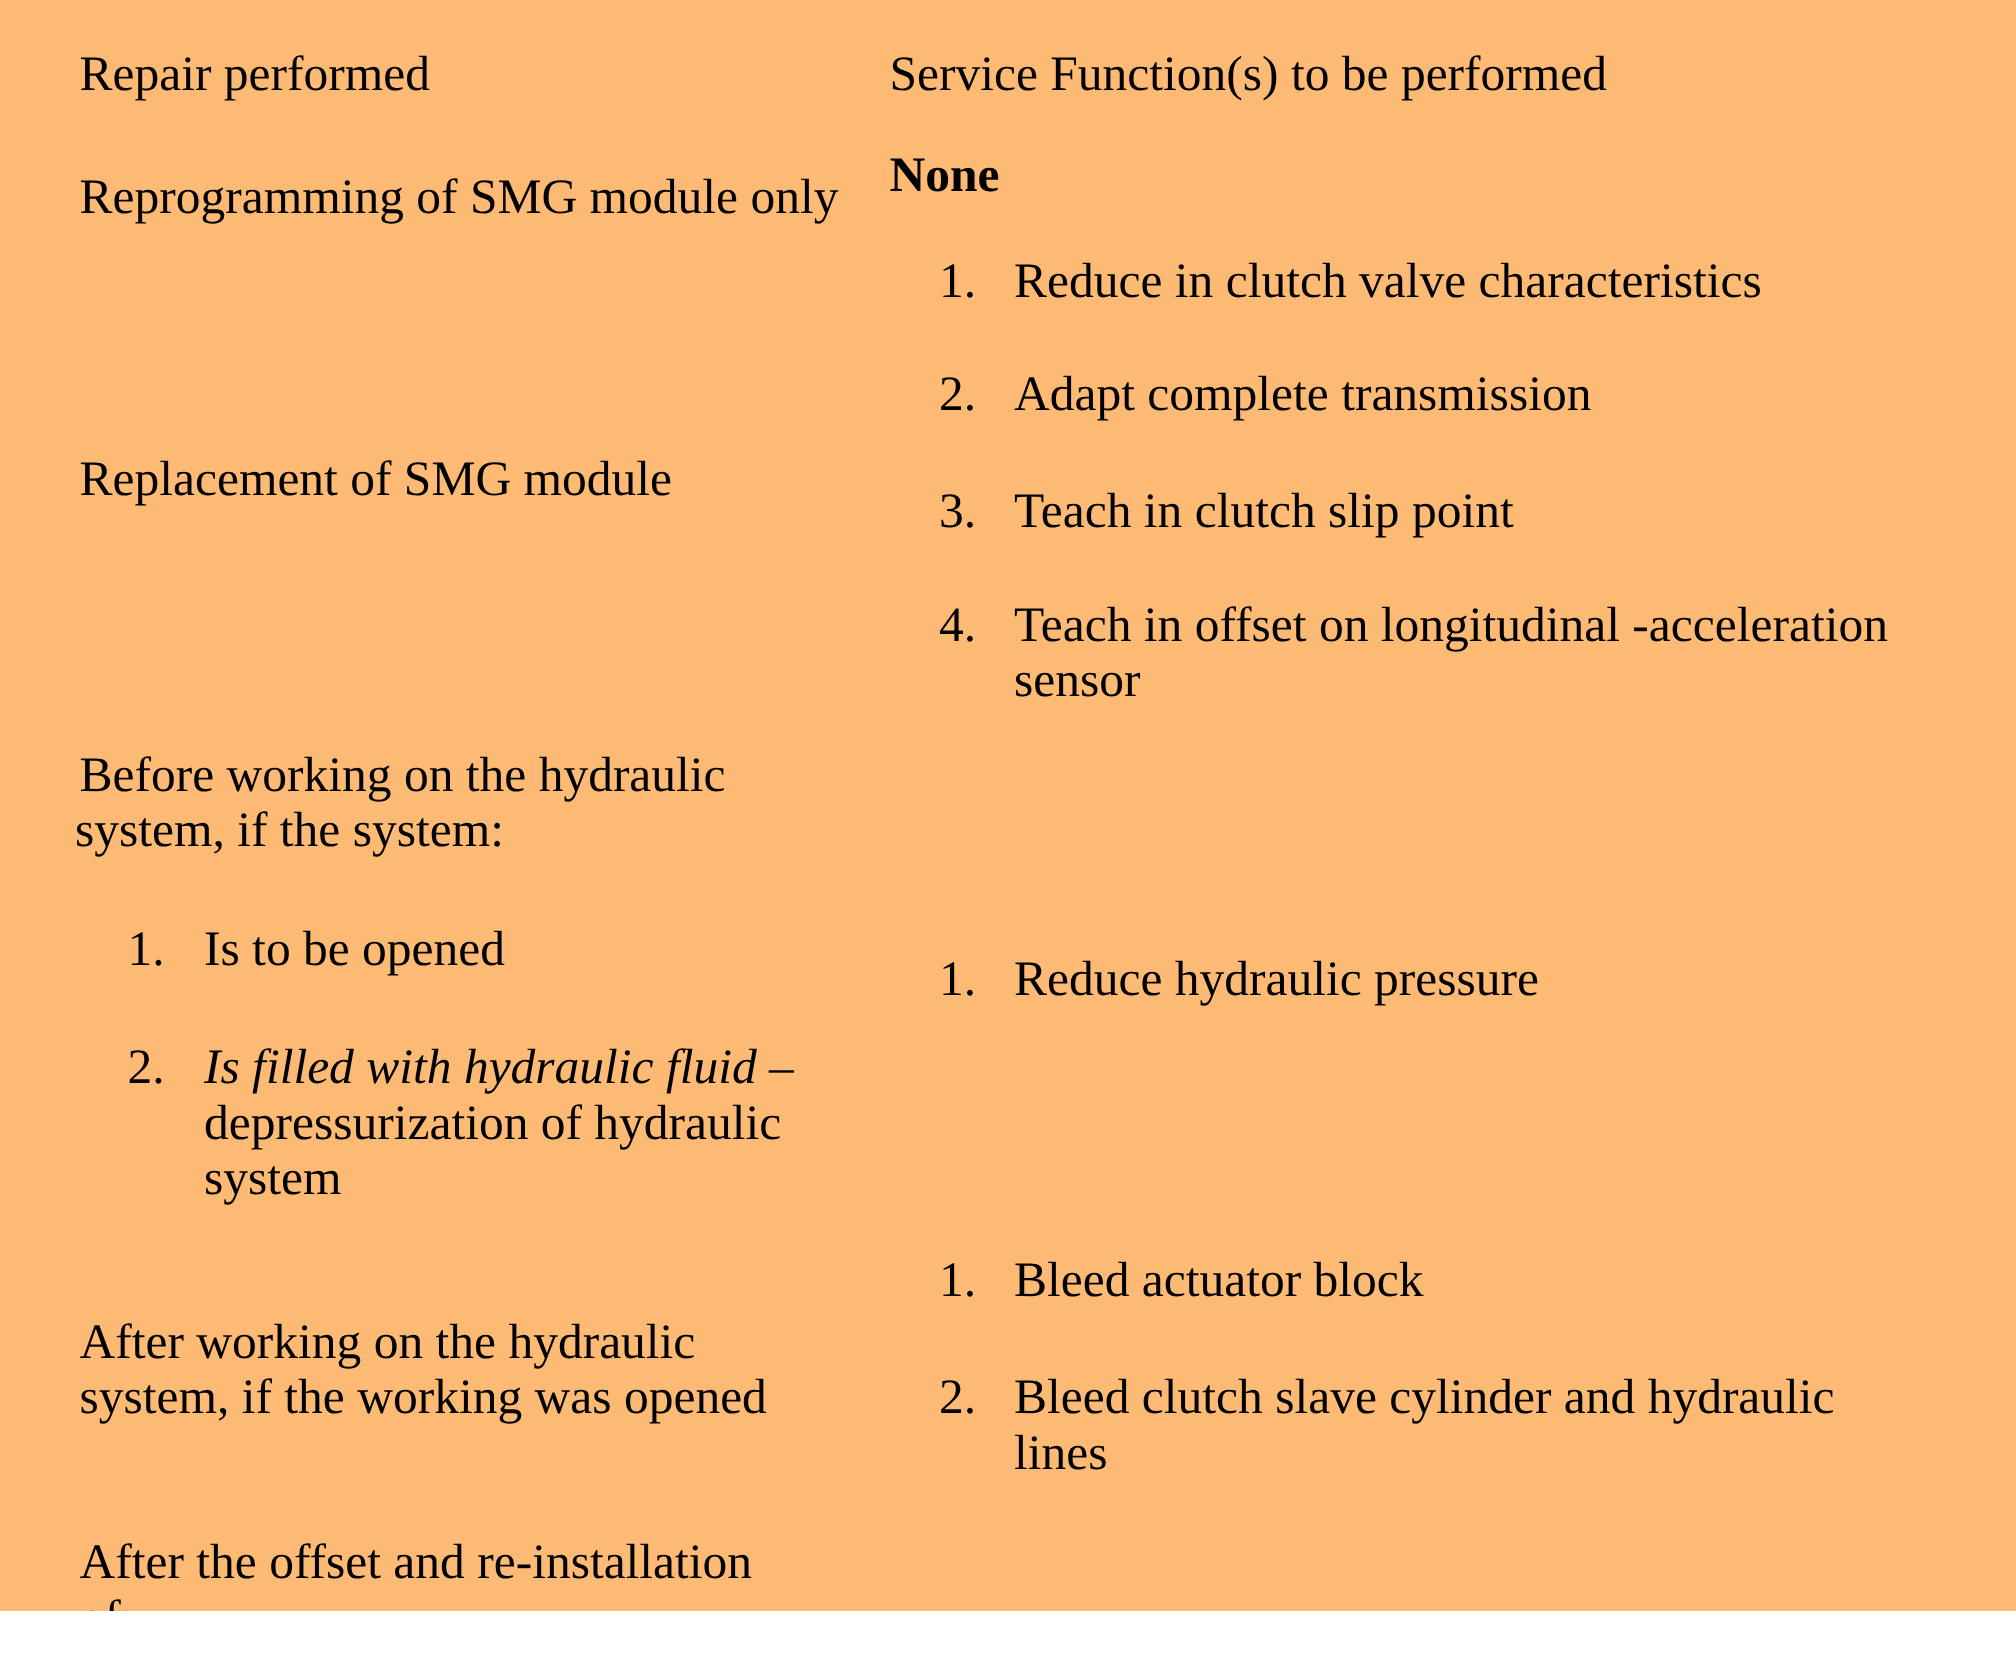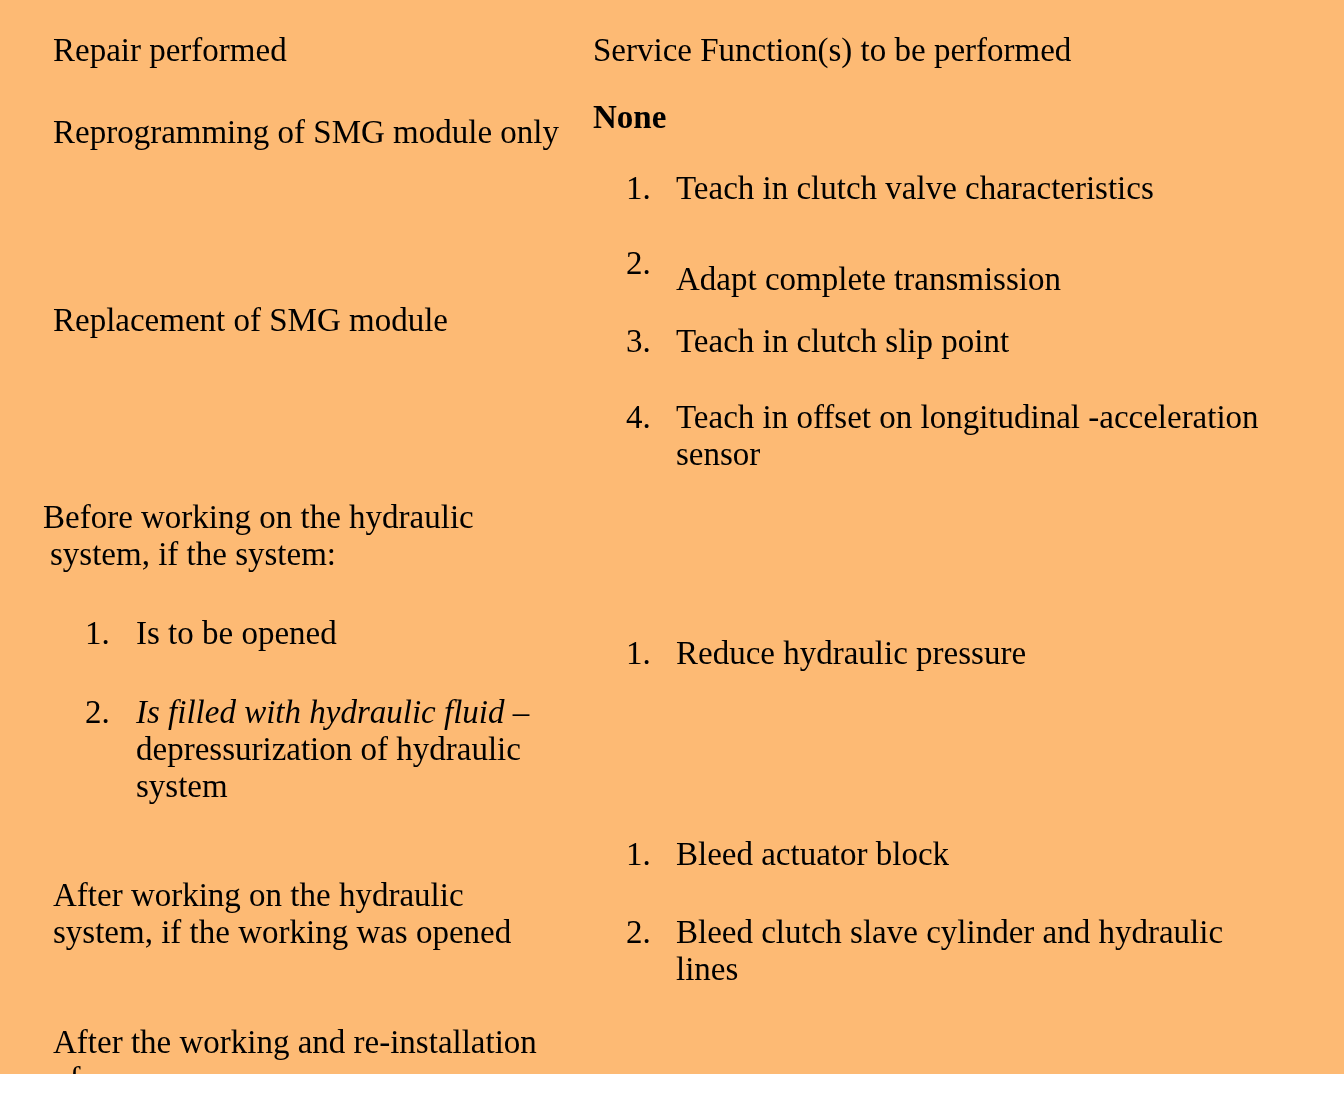--- a/index.html
+++ b/index.html
@@ -33,33 +33,33 @@
 
   <div class="ln" style="left:53px;  top:34px;">Repair performed</div>
   <div class="ln" style="left:593px; top:34px;">Service Function(s) to be performed</div>
 
   <div class="ln" style="left:53px;  top:100px;margin-top:16px;">Reprogramming of SMG module only</div>
   <div class="ln bold" style="left:593px; top:101px;">None</div>
 
   <div class="ln" style="left:53px;  top:304px;">Replacement of SMG module</div>
 
   <div class="ln" style="left:626px; top:172px;">1.</div>
-  <div class="ln" style="left:676px; top:172px;">Teach in clutch valve characteristics</div>
+  <div class="ln" style="left:676px; top:172px;">Reduce in clutch valve characteristics</div>
 
   <div class="ln" style="left:626px; top:247px;">2.</div>
-  <div class="ln" style="left:676px; top:263px;">Adapt complete transmission</div>
+  <div class="ln" style="left:676px; top:247px;">Adapt complete transmission</div>
 
   <div class="ln" style="left:626px; top:325px;">3.</div>
   <div class="ln" style="left:676px; top:325px;">Teach in clutch slip point</div>
 
   <div class="ln" style="left:626px; top:401px;">4.</div>
   <div class="ln" style="left:676px; top:401px;">Teach in offset on longitudinal -acceleration</div>
   <div class="ln" style="left:676px; top:438px;">sensor</div>
 
-  <div class="ln" style="left:43px;  top:501px;">Before working on the hydraulic</div>
+  <div class="ln" style="left:53px;  top:501px;">Before working on the hydraulic</div>
   <div class="ln" style="left:50px;  top:538px;">system, if the system:</div>
 
   <div class="ln" style="left:85px;  top:617px;">1.</div>
   <div class="ln" style="left:136px; top:617px;">Is to be opened</div>
 
   <div class="ln" style="left:85px;  top:696px;">2.</div>
   <div class="ln" style="left:136px; top:696px;font-style:italic;">Is filled with hydraulic fluid –</div>
   <div class="ln" style="left:136px; top:733px;">depressurization of hydraulic</div>
   <div class="ln" style="left:136px; top:770px;">system</div>
 
@@ -69,16 +69,16 @@
   <div class="ln" style="left:53px;  top:879px;">After working on the hydraulic</div>
   <div class="ln" style="left:53px;  top:916px;">system, if the working was opened</div>
 
   <div class="ln" style="left:626px; top:838px;">1.</div>
   <div class="ln" style="left:676px; top:838px;">Bleed actuator block</div>
 
   <div class="ln" style="left:626px; top:916px;">2.</div>
   <div class="ln" style="left:676px; top:916px;">Bleed clutch slave cylinder and hydraulic</div>
   <div class="ln" style="left:676px; top:953px;">lines</div>
 
-  <div class="ln" style="left:53px;  top:1026px;">After the working and re-installation</div>
+  <div class="ln" style="left:53px;  top:1026px;">After the offset and re-installation</div>
   <div class="ln" style="left:53px;  top:1063px;">of:</div>
 
 </div>
 
 </body></html>

